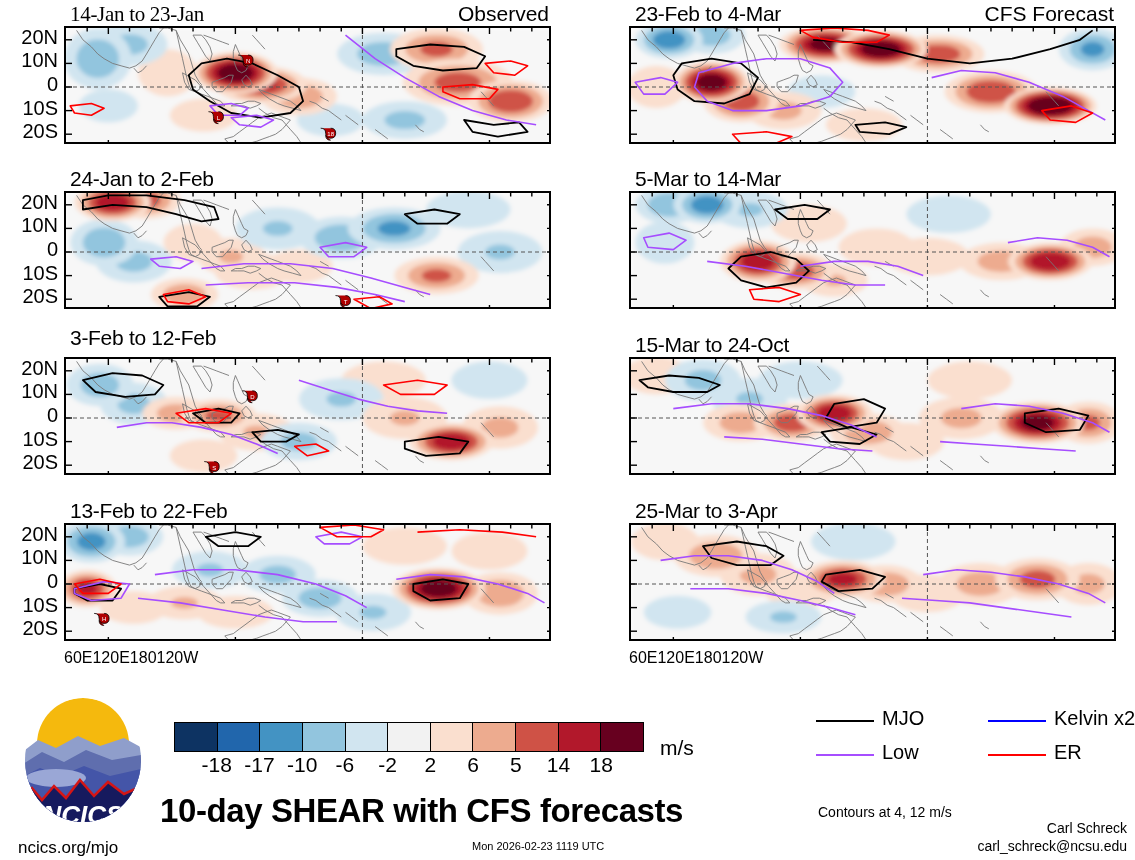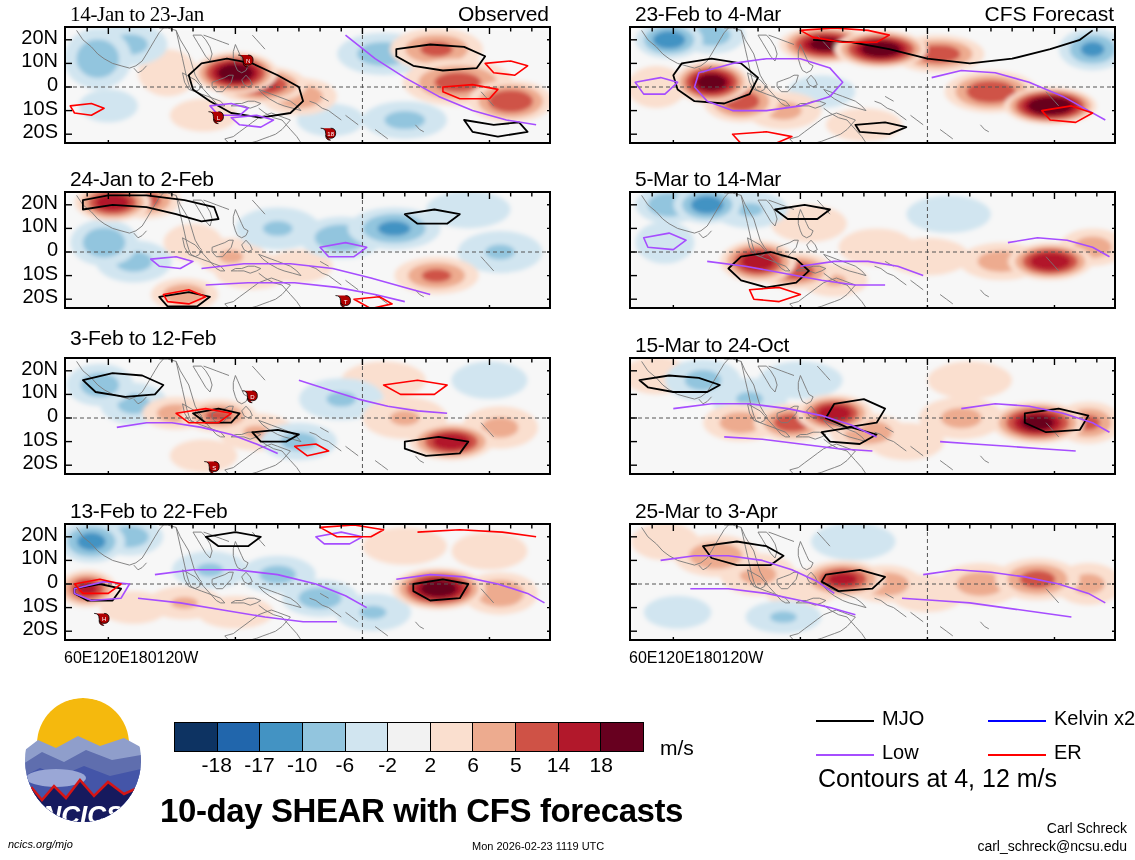--- a/index.html
+++ b/index.html
@@ -26,24 +26,24 @@
   #cbticks{position:absolute;left:0;top:31px;width:470px;height:28px;}
   #cbticks span{position:absolute;font-size:21px;transform:translateX(-50%);white-space:nowrap;}
   #cb-units{position:absolute;left:660px;top:736px;font-size:21px;}
 
   
   #legend{position:absolute;left:816px;top:708px;width:320px;height:62px;}
   .leg-item{position:absolute;height:26px;}
   .leg-line{position:absolute;top:12px;left:0;width:58px;height:0;border-top:2.5px solid #000;}
   .leg-label{position:absolute;left:66px;top:-1px;font-size:20px;white-space:nowrap;}
 
-  #contour-note{position:absolute;left:818px;top:764px;font-size:25px;}
+  #contour-note{position:absolute;left:818px;top:804px;font-size:14px;}
   #credit-name{position:absolute;right:8px;top:820px;font-size:14px;}
   #credit-mail{position:absolute;right:8px;top:838px;font-size:14px;}
-  #site-url{position:absolute;left:8px;top:838px;font-size:11px;font-style:italic;}
+  #site-url{position:absolute;left:18px;top:838px;font-size:17px;}
   #timestamp{position:absolute;left:472px;top:840px;font-size:11px;}
   #main-title{position:absolute;left:160px;top:792px;font-size:33px;font-weight:bold;
               letter-spacing:-0.4px;white-space:nowrap;}
 
   
   #ncics-logo{position:absolute;left:20px;top:696px;width:126px;height:142px;}
 </style>
 </head>
 <body>
 

